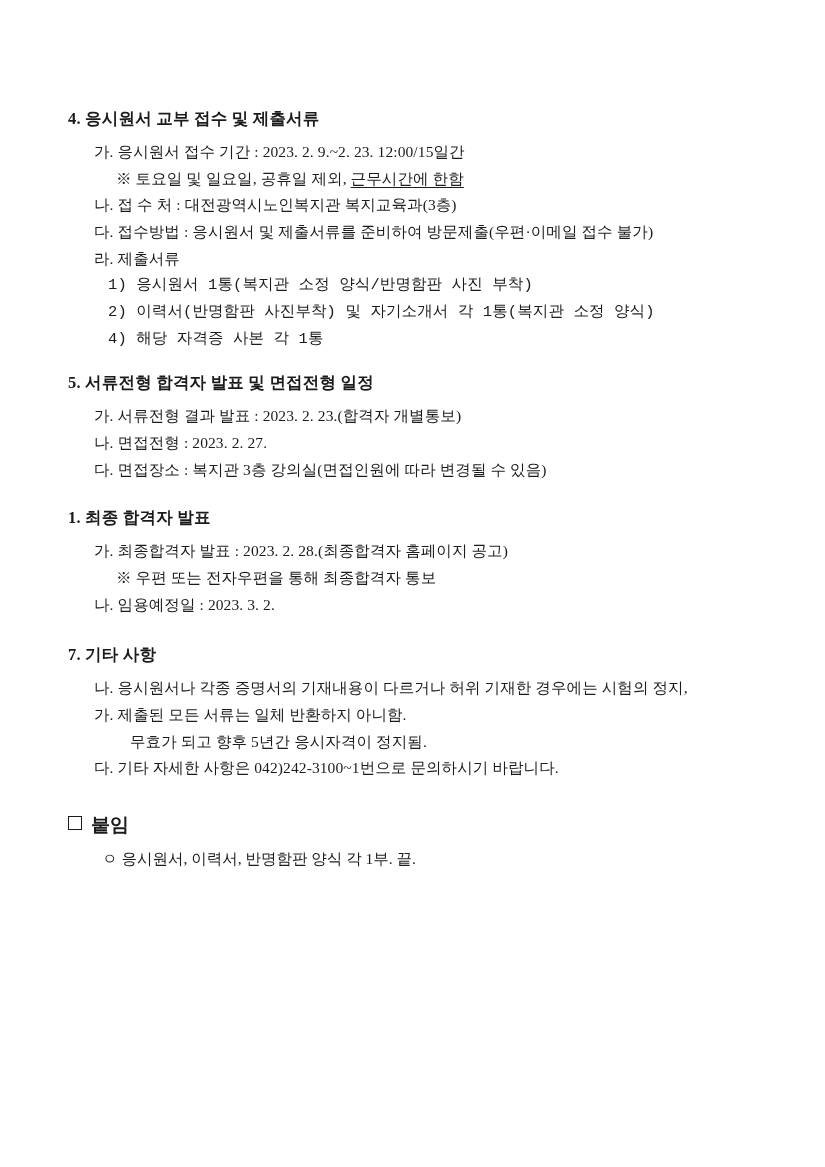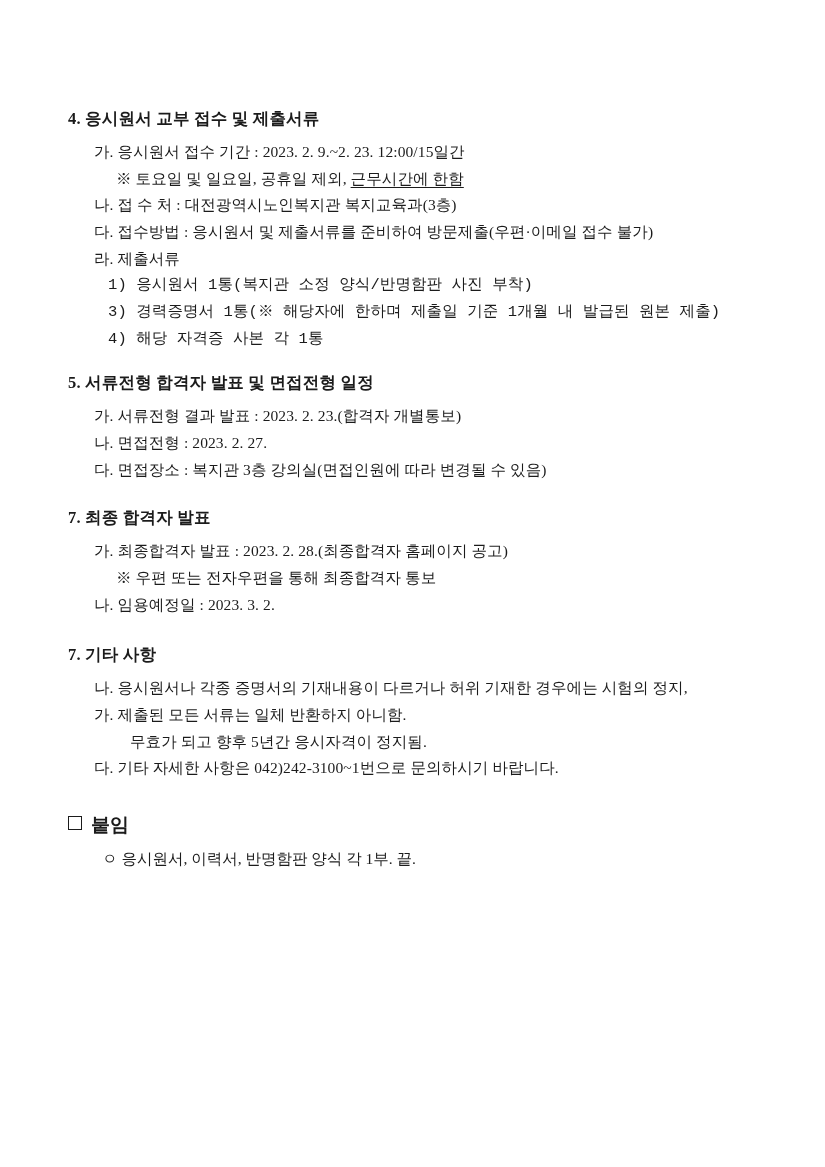--- a/index.html
+++ b/index.html
@@ -85,33 +85,33 @@
   <div class="content">
 
     <div class="section s4">
       <div class="section-title">4. 응시원서 교부 접수 및 제출서류</div>
       <div class="line indent-1">가. 응시원서 접수 기간 : 2023. 2. 9.~2. 23. 12:00/15일간</div>
       <div class="line indent-2"><span>※ 토요일 및 일요일, 공휴일 제외, </span><span class="u-line">근무시간에 한함</span></div>
       <div class="line indent-1">나. 접 수 처 : 대전광역시노인복지관 복지교육과(3층)</div>
       <div class="line indent-1">다. 접수방법 : 응시원서 및 제출서류를 준비하여 방문제출(우편·이메일 접수 불가)</div>
       <div class="line indent-1">라. 제출서류</div>
       <div class="line indent-3">1) 응시원서 1통(복지관 소정 양식/반명함판 사진 부착)</div>
-      <div class="line indent-3">3) 경력증명서 1통(※ 해당자에 한하며 제출일 기준 1개월 내 발급된 원본 제출)</div>
+      <div class="line indent-3">2) 이력서(반명함판 사진부착) 및 자기소개서 각 1통(복지관 소정 양식)</div>
       <div class="line indent-3">4) 해당 자격증 사본 각 1통</div>
     </div>
 
     <div class="section s5">
       <div class="section-title">5. 서류전형 합격자 발표 및 면접전형 일정</div>
       <div class="line indent-1">가. 서류전형 결과 발표 : 2023. 2. 23.(합격자 개별통보)</div>
       <div class="line indent-1">나. 면접전형 : 2023. 2. 27.</div>
       <div class="line indent-1">다. 면접장소 : 복지관 3층 강의실(면접인원에 따라 변경될 수 있음)</div>
     </div>
 
     <div class="section s6">
-      <div class="section-title">7. 최종 합격자 발표</div>
+      <div class="section-title">1. 최종 합격자 발표</div>
       <div class="line indent-1">가. 최종합격자 발표 : 2023. 2. 28.(최종합격자 홈페이지 공고)</div>
       <div class="line indent-2">※ 우편 또는 전자우편을 통해 최종합격자 통보</div>
       <div class="line indent-1">나. 임용예정일 : 2023. 3. 2.</div>
     </div>
 
     <div class="section s7">
       <div class="section-title">7. 기타 사항</div>
       <div class="line indent-1">나. 응시원서나 각종 증명서의 기재내용이 다르거나 허위 기재한 경우에는 시험의 정지,</div>
       <div class="line indent-1">가. 제출된 모든 서류는 일체 반환하지 아니함.</div>
       <div class="line indent-4">무효가 되고 향후 5년간 응시자격이 정지됨.</div>

